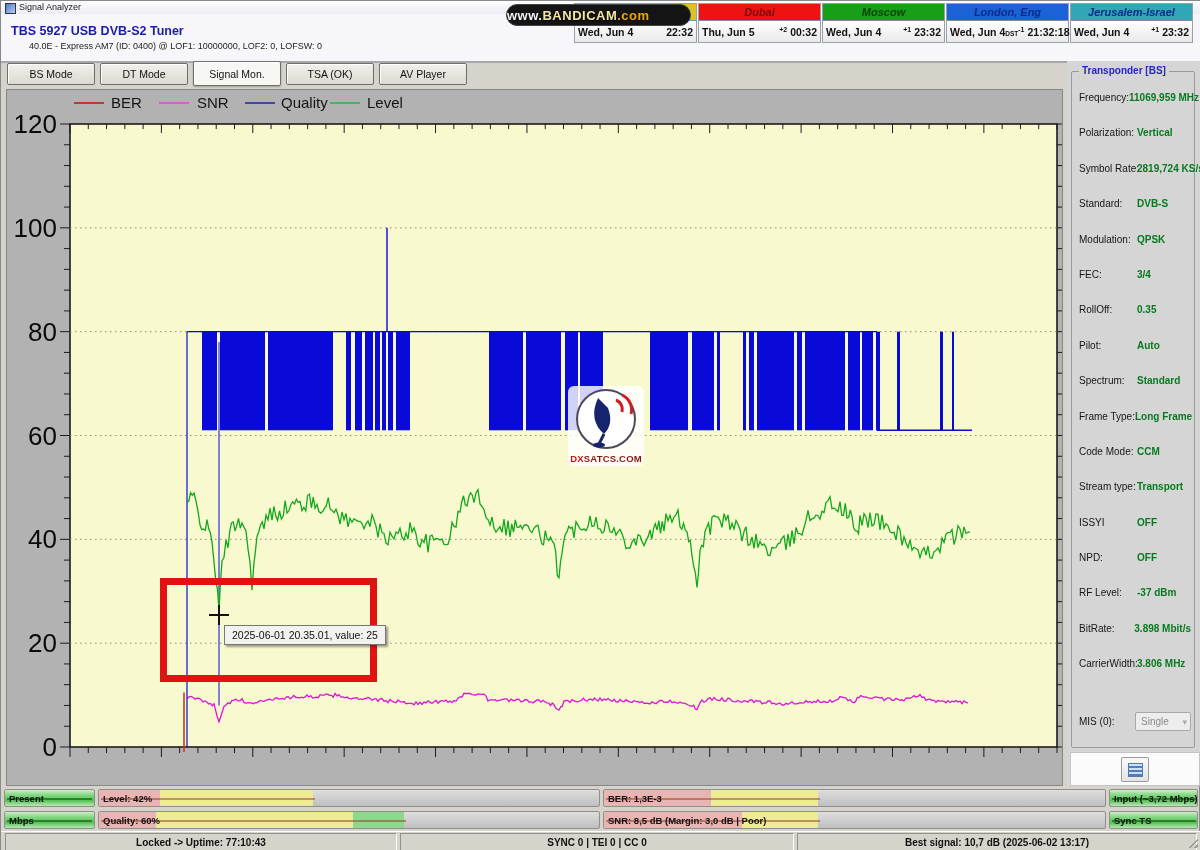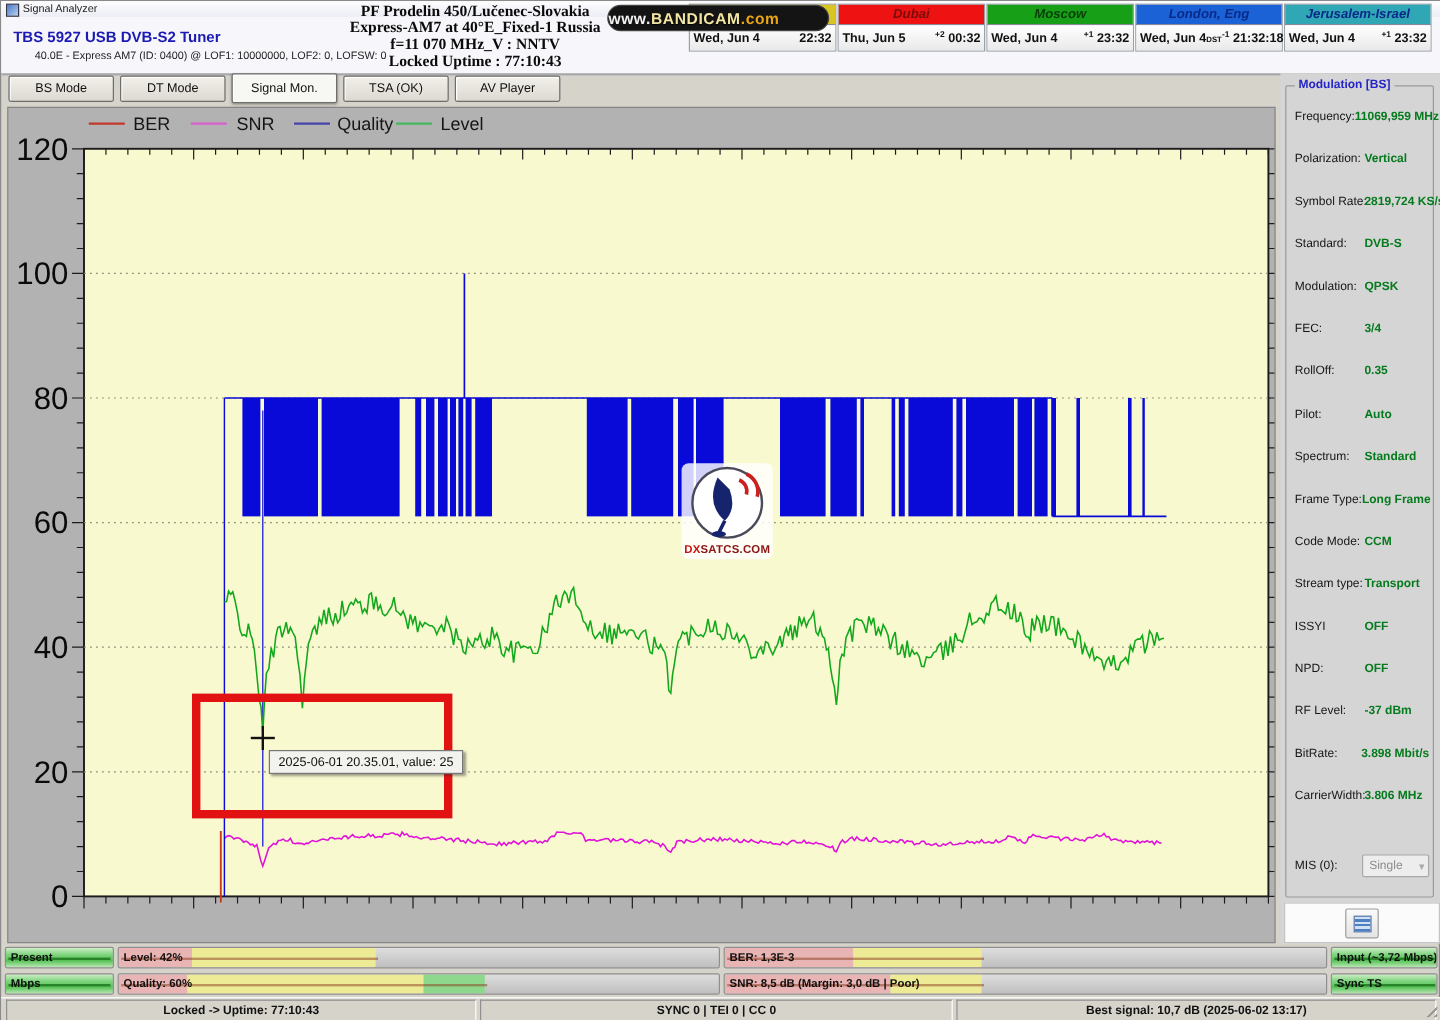--- a/index.html
+++ b/index.html
@@ -82,26 +82,20 @@
 
 <div id="root">
 
   <div class="topstrip">
     <div class="titlebar">
       <div class="app-icon"></div>
       <div class="app-title">Signal Analyzer</div>
     </div>
     <div class="tuner-name">TBS 5927 USB DVB-S2 Tuner</div>
     <div class="tuner-details">40.0E - Express AM7 (ID: 0400) @ LOF1: 10000000, LOF2: 0, LOFSW: 0</div>
-    <div class="headnote">
-      <div>PF Prodelin 450/Lučenec-Slovakia</div>
-      <div>Express-AM7 at 40°E_Fixed-1 Russia</div>
-      <div>f=11 070 MHz_V : NNTV</div>
-      <div>Locked Uptime : 77:10:43</div>
-    </div>
     <div class="bandicam">
       <span class="w1">www.</span>
         <span class="w2">BANDICAM</span>
         <span class="w3">.com</span>
     </div>
     <div id="clocks">
         <div class="clock">
           <div class="clock-head" style="background: rgb(216, 196, 34); color: rgb(106, 90, 0);"></div>
           <div class="clock-row">
             <span class="c-date">Wed, Jun 4</span>
@@ -398,21 +392,21 @@
     </div>
 
     <div class="hl-rect" id="hlRect" style="left: 153px; top: 488px; width: 203px; height: 90px; border-color: rgb(227, 18, 18);"></div>
     <div class="cross-h" id="crossH" style="left: 202px; top: 524px; width: 20px; height: 2px;"></div>
     <div class="cross-v" id="crossV" style="left: 211px; top: 515px; width: 2px; height: 20px;"></div>
     <div class="tooltip" id="chartTip" style="left: 217px; top: 535px;">2025-06-01 20.35.01, value: 25</div>
   </div>
 
   <div class="sidebar">
     <div class="groupbox">
-      <div class="groupbox-title">Modulation [BS]</div>
+      <div class="groupbox-title">Transponder [BS]</div>
       <div id="siderows">
           <div class="srow">
             <span class="slabel">Frequency:</span>
             <span class="svalue">11069,959 MHz</span>
           </div>
           <div class="srow">
             <span class="slabel">Polarization:</span>
             <span class="svalue">Vertical</span>
           </div>
           <div class="srow">

